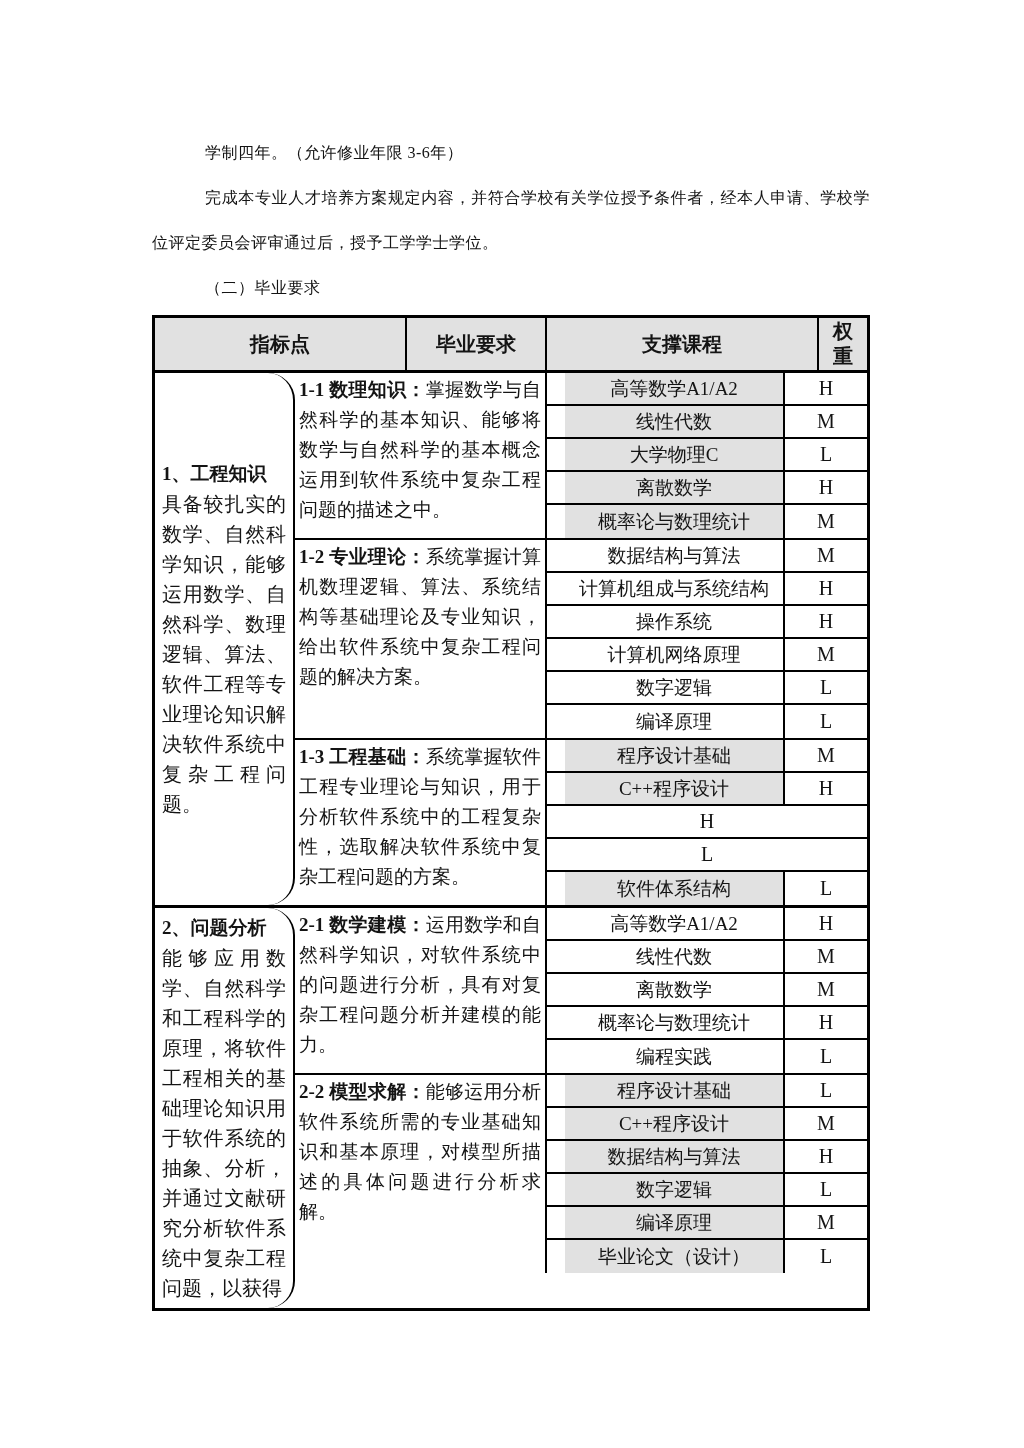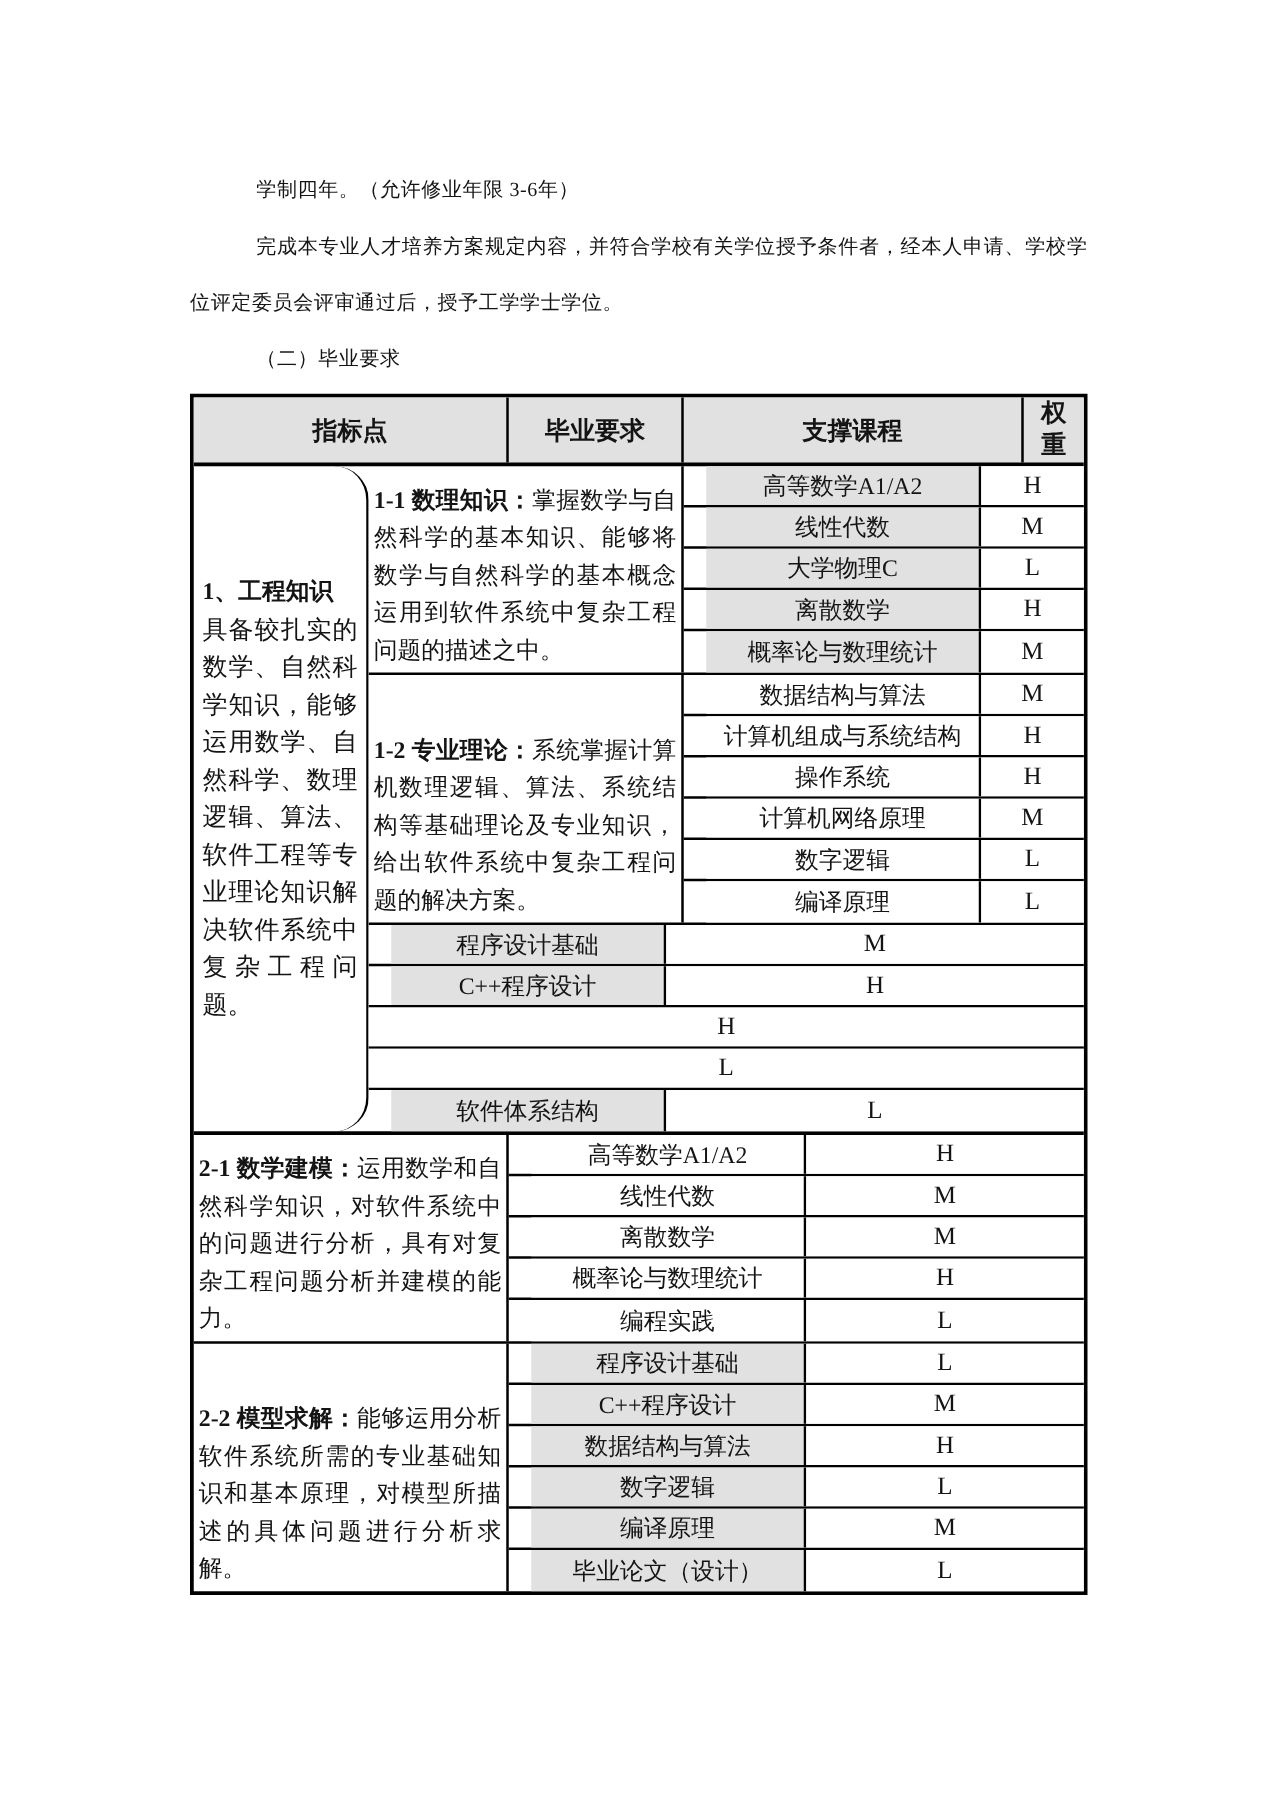--- a/index.html
+++ b/index.html
@@ -34,21 +34,21 @@
 
   .rc { width: 140px; border-right: 2.5px solid #000; padding: 5px 7px; display: flex; flex-direction: column; border-radius: 27px; }
   .rc.center { justify-content: center; }
   .rc-title { font-weight: bold; font-size: 19px; line-height: 30px; white-space: nowrap; }
   .rc-body { font-size: 20px; line-height: 30px; text-align: justify; }
 
   .grps { flex: 1; display: flex; flex-direction: column; }
   .grp { display: flex; border-bottom: 2.5px solid #000; }
   .grp:last-child { border-bottom: none; }
 
-  .ic { width: 252px; border-right: 2.5px solid #000; display: flex; align-items: flex-end; padding: 2px 4px; }
+  .ic { width: 252px; border-right: 2.5px solid #000; display: flex; align-items: flex-start; padding: 2px 4px; }
   .ic p { font-size: 19px; line-height: 30px; text-align: justify; }
   .ic b { font-weight: bold; }
 
   .crs { flex: 1; display: flex; flex-direction: column; justify-content: stretch; }
   .cr { display: flex; height: 33px; flex: none; border-bottom: 2px solid #000; }
   .cr:last-child { border-bottom: none; }
   .cc {
     width: 220px; border-right: 2.5px solid #000;
     display: flex; align-items: center; justify-content: center;
     font-size: 19px; background: #ffffff; margin-left: 18px;
@@ -136,20 +136,23 @@
                 <div class="wc">L</div>
               </div>
               <div class="cr">
                 <div class="cc">编译原理</div>
                 <div class="wc">L</div>
               </div>
             </div>
           </div>
 
           <div class="grp shaded">
+            <div class="ic">
+              <p><b>1-3 工程基础：</b><span>系统掌握软件工程专业理论与知识，用于分析软件系统中的工程复杂性，选取解决软件系统中复杂工程问题的方案。</span></p>
+            </div>
             <div class="crs">
               <div class="cr">
                 <div class="cc">程序设计基础</div>
                 <div class="wc">M</div>
               </div>
               <div class="cr">
                 <div class="cc">C++程序设计</div>
                 <div class="wc">H</div>
               </div>
               <div class="cr">
@@ -162,20 +165,24 @@
                 <div class="cc">软件体系结构</div>
                 <div class="wc">L</div>
               </div>
             </div>
           </div>
 
         </div>
       </div>
 
       <div class="sec">
+        <div class="rc">
+          <div class="rc-title">2、问题分析</div>
+          <div class="rc-body">能够应用数学、自然科学和工程科学的原理，将软件工程相关的基础理论知识用于软件系统的抽象、分析，并通过文献研究分析软件系统中复杂工程问题，以获得</div>
+        </div>
         <div class="grps">
 
           <div class="grp">
             <div class="ic">
               <p><b>2-1 数学建模：</b><span>运用数学和自然科学知识，对软件系统中的问题进行分析，具有对复杂工程问题分析并建模的能力。</span></p>
             </div>
             <div class="crs">
               <div class="cr">
                 <div class="cc">高等数学A1/A2</div>
                 <div class="wc">H</div>

